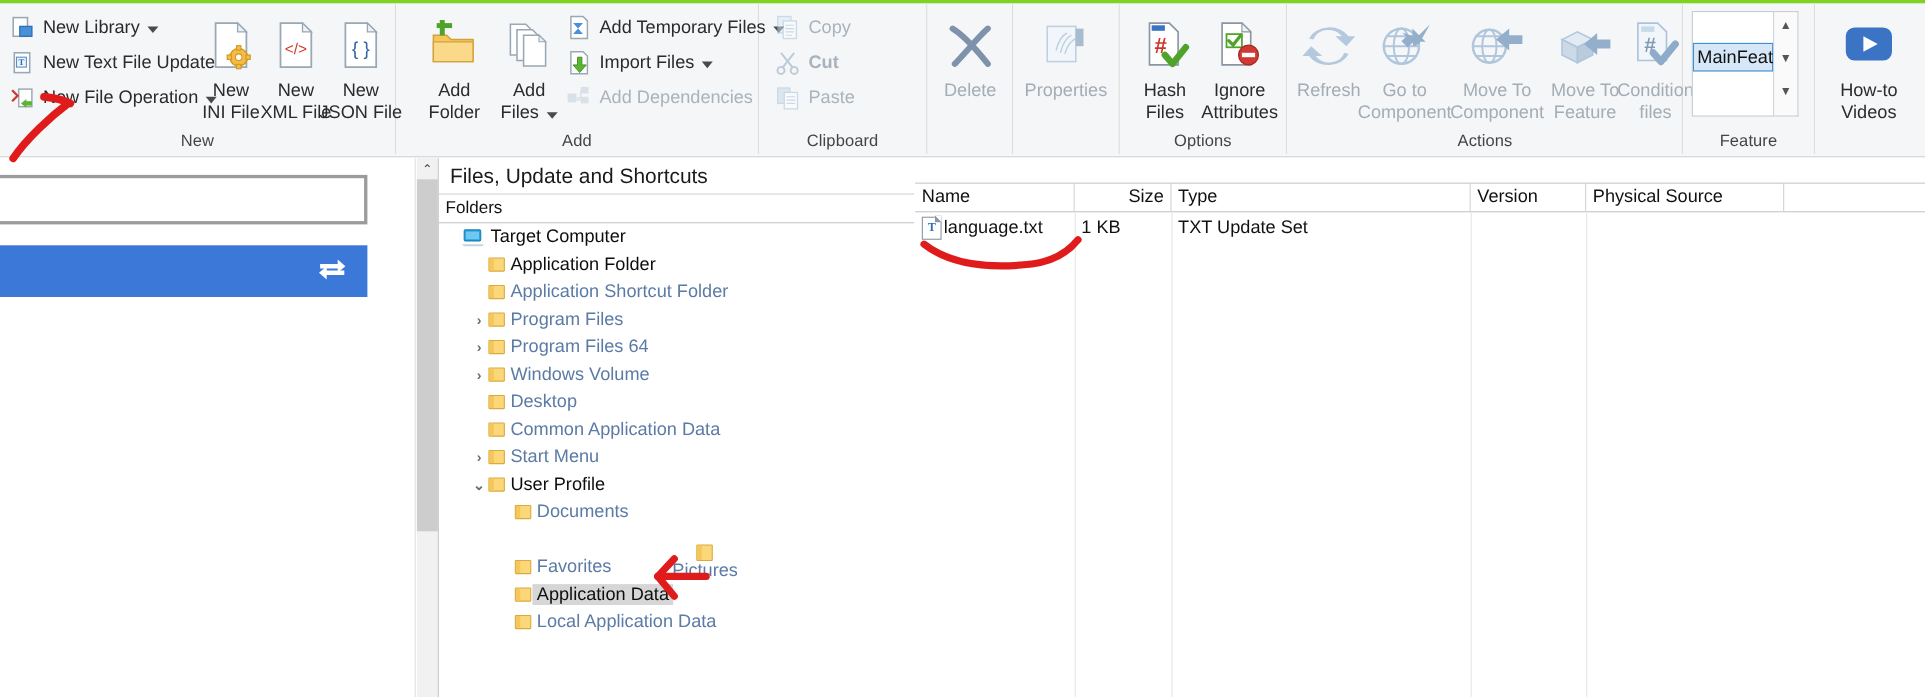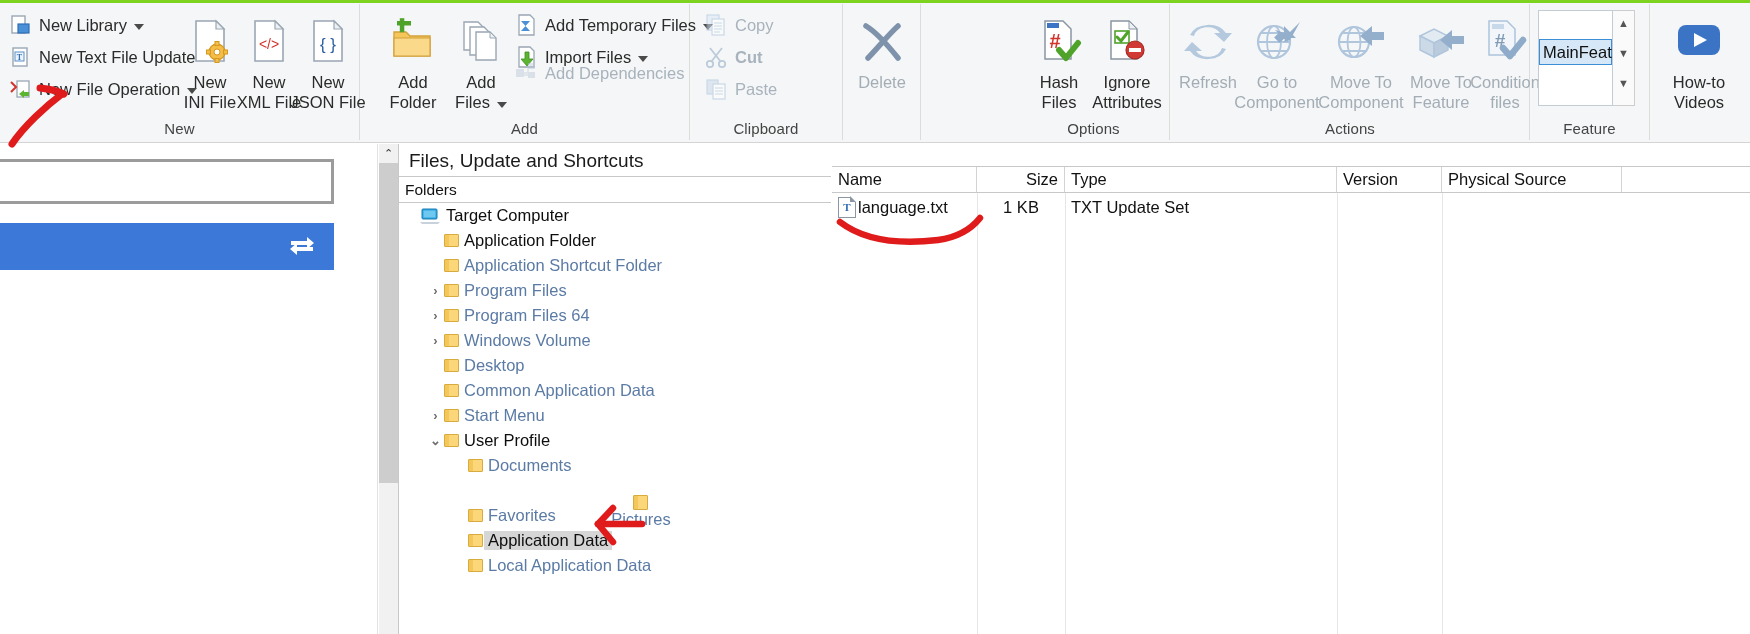--- a/index.html
+++ b/index.html
@@ -159,21 +159,21 @@
     display: flex; background: #fff;
   }
   .fl-header .ch {
     font-size: 16.5px; color: #111; line-height: 25px;
     border-right: 1px solid #d3d3d3; padding: 0 6px; white-space: nowrap;
   }
   .fl-header .ch.num { text-align: right; }
   .fl-body { position: absolute; left: 0; top: 49px; right: 0; bottom: 0; }
   .fl-row { display: flex; height: 28px; align-items: center; }
   .fl-row .cell { font-size: 16.5px; color: #111; padding: 0 6px; white-space: nowrap; }
-  .fl-row .cell.num { text-align: center; }
+  .fl-row .cell.num { text-align: left; }
   .fl-colsep {
     position: absolute; top: 49px; bottom: 0; width: 1px; background: #e6e6e6;
   }
   .txticon {
     position: relative; width: 18px; height: 21px; background: #fff;
     border: 1.4px solid #8a96a3; flex: 0 0 18px; margin-right: 2px;
     display: flex; align-items: center; justify-content: center;
     font-size: 11px; font-weight: bold; color: #2f6fb5;
     font-family: "Liberation Serif", serif;
   }
@@ -325,21 +325,21 @@
         <span style="display:inline-block;width:24px;height:24px;">
           <svg width="24" height="24" viewBox="0 0 24 24">
               <path d="M5 2 h11 l4 4 v16 h-15 z" fill="#fff" stroke="#9aa7b4" stroke-width="1.3"></path>
               <path d="M11 7 h4 v7 h4 l-6 7 -6-7 h4z" fill="#5cb531" stroke="#3f8a1f" stroke-width="0.8"></path>
             </svg>
         </span>
         <span class="lbl">Import Files</span>
         <span class="caret"></span>
       </div>
 
-      <div class="sbtn disabled" style="left:150px; top:54px;text-align:center;">
+      <div class="sbtn disabled" style="left:150px; top:70px;text-align:center;">
         <span style="display:inline-block;width:24px;height:24px;">
           <svg width="24" height="24" viewBox="0 0 24 24" opacity="0.45">
               <rect x="2" y="8" width="8" height="8" fill="#b8c7d6"></rect>
               <rect x="14" y="2" width="7" height="6" fill="#b8c7d6"></rect>
               <rect x="14" y="11" width="7" height="6" fill="#b8c7d6"></rect>
               <path d="M10 12 h4 v-7 M14 14 h-4" stroke="#b8c7d6" stroke-width="1.4" fill="none"></path>
             </svg>
         </span>
         <span class="lbl">Add Dependencies</span>
       </div>
@@ -389,20 +389,32 @@
       <div class="lbtn disabled" style="left:-4px;">
         <span class="ic">
           <svg width="52" height="46" viewBox="0 0 52 46">
               <path d="M10 8 C20 14 34 30 42 40 M42 8 C33 16 20 32 12 40" stroke="#7e93ab" stroke-width="5.5" fill="none" stroke-linecap="round"></path>
             </svg>
         </span>
         <span class="t1">Delete</span>
       </div>
     </div>
 
+    <div class="rgroup" style="left:921px; width:97px;">
+      <div class="lbtn disabled" style="left:5px;">
+        <span class="ic">
+          <svg width="50" height="46" viewBox="0 0 50 46" opacity="0.75">
+            <rect x="8" y="6" width="26" height="32" fill="#f2f7fc" stroke="#a9c4dc" stroke-width="1.4"></rect>
+            <path d="M16 28 c2-8 6-14 10-16 M20 30 c2-8 6-14 10-16 M24 31 c2-7 6-12 10-14" stroke="#a9c4dc" stroke-width="1.3" fill="none"></path>
+            <rect x="34" y="8" width="7" height="16" fill="#8fa9c2"></rect>
+          </svg>
+        </span>
+        <span class="t1">Properties</span>
+      </div>
+    </div>
 
     <div class="rgroup" style="left:1018px; width:152px;">
       <div class="lbtn" style="left:-2px;">
         <span class="ic">
           <svg width="52" height="48" viewBox="0 0 52 48">
             <path d="M12 4 h18 l8 8 v30 h-26 z" fill="#fff" stroke="#8a96a3" stroke-width="1.5"></path>
             <rect x="14" y="6" width="12" height="5" fill="#3b74c4"></rect>
             <text x="22" y="31" font-size="20" fill="#d0342c" font-family="Liberation Sans, sans-serif" font-weight="bold" text-anchor="middle">#</text>
             <path d="M26 33 l7 8 12-15" stroke="#4fa32a" stroke-width="6" fill="none" stroke-linecap="round" stroke-linejoin="round"></path>
           </svg>

